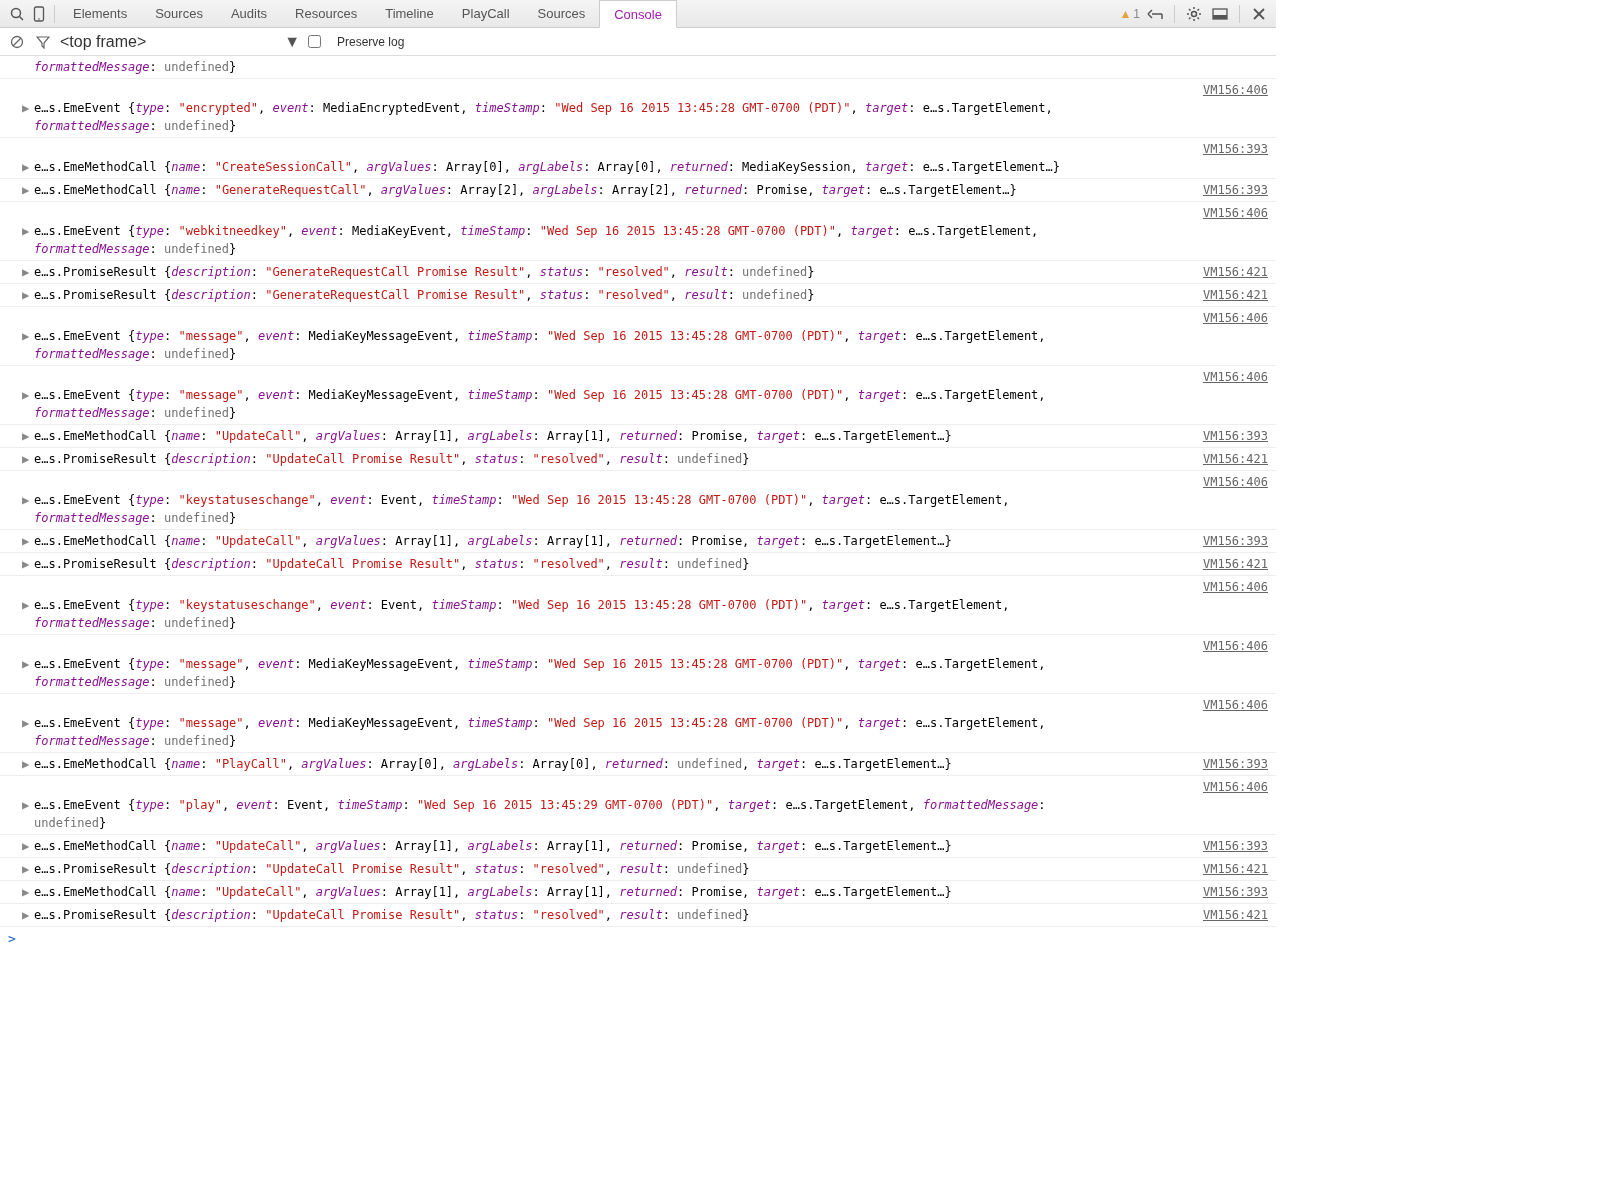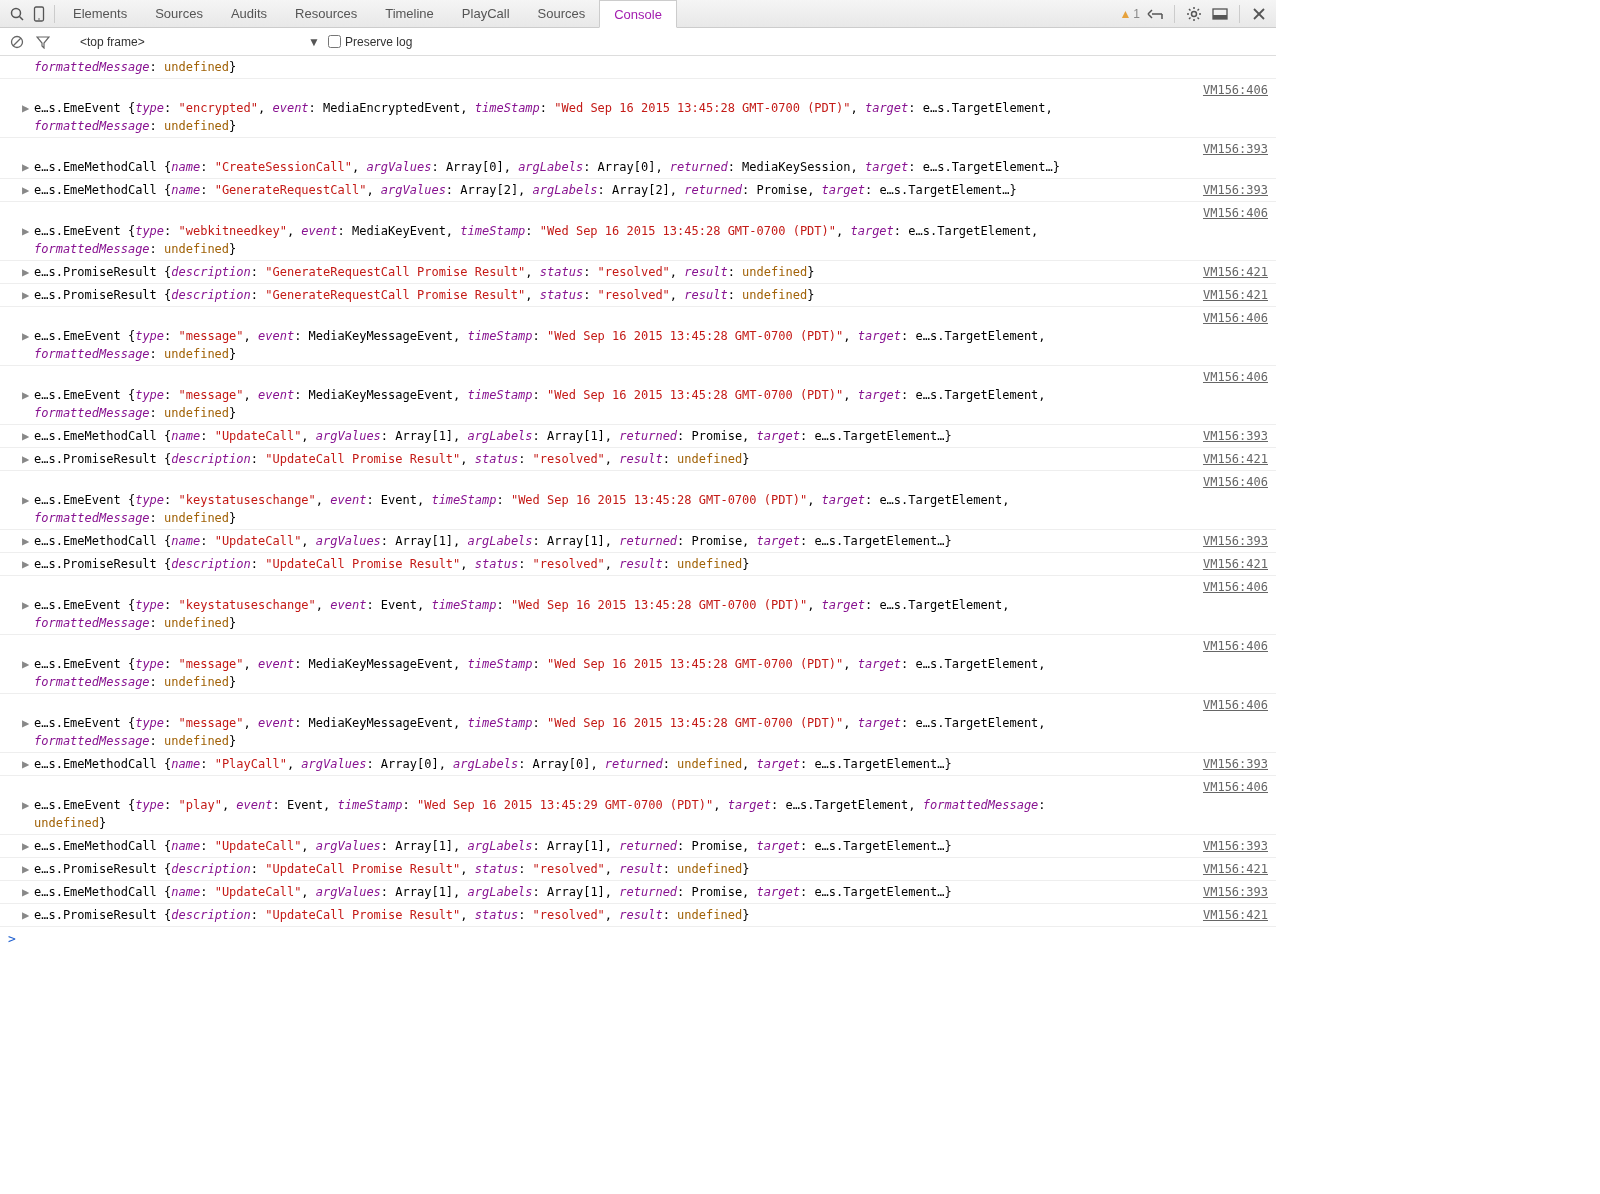--- a/index.html
+++ b/index.html
@@ -58,28 +58,27 @@
   }
   .sub-icon {
     width: 18px; height: 18px;
     display: flex; align-items: center; justify-content: center;
     color: #666;
     cursor: pointer;
   }
   .frame-select {
     display: flex; align-items: flex-start;
     min-width: 240px;
-    font-size: 12px;
+    font-size: 16px;
     color: #333;
     cursor: pointer;
-    margin-left: 20px;
   }
   .frame-select .arrow { margin-left: auto; color:#555; }
   .preserve {
-    display: flex; align-items: flex-start; gap:4px;
+    display: flex; align-items: flex-start; gap:16px;
     color: #333;
   }
   .preserve input { margin:0; }
   .console-body {
     font-family: Menlo, Monaco, monospace;
     font-size: 12px;
   }
   .row {
     border-bottom: 1px solid #eee;
     padding: 2px 8px 2px 18px;
@@ -96,21 +95,21 @@
     position: absolute;
     left: 22px;
     color: #888;
     top: var(--arrow-top, 2px);
     cursor: pointer;
   }
   .row.has-arrow { padding-left: 34px; }
   .k-purple { color: #881391; font-style: italic; }
   .k-red { color: #c41a16; }
   .k-black { color: #000; }
-  .k-und { color: #a16207; }
+  .k-und { color: #737373; }
   .brace { color: #000; }
   .msg-continuation { padding-left: 34px; }
   .prompt-row {
     padding: 4px 8px;
     color: #2060d0;
     font-family: Menlo, monospace;
     font-size: 13px;
   }
   svg { display:block; }
 </style>

